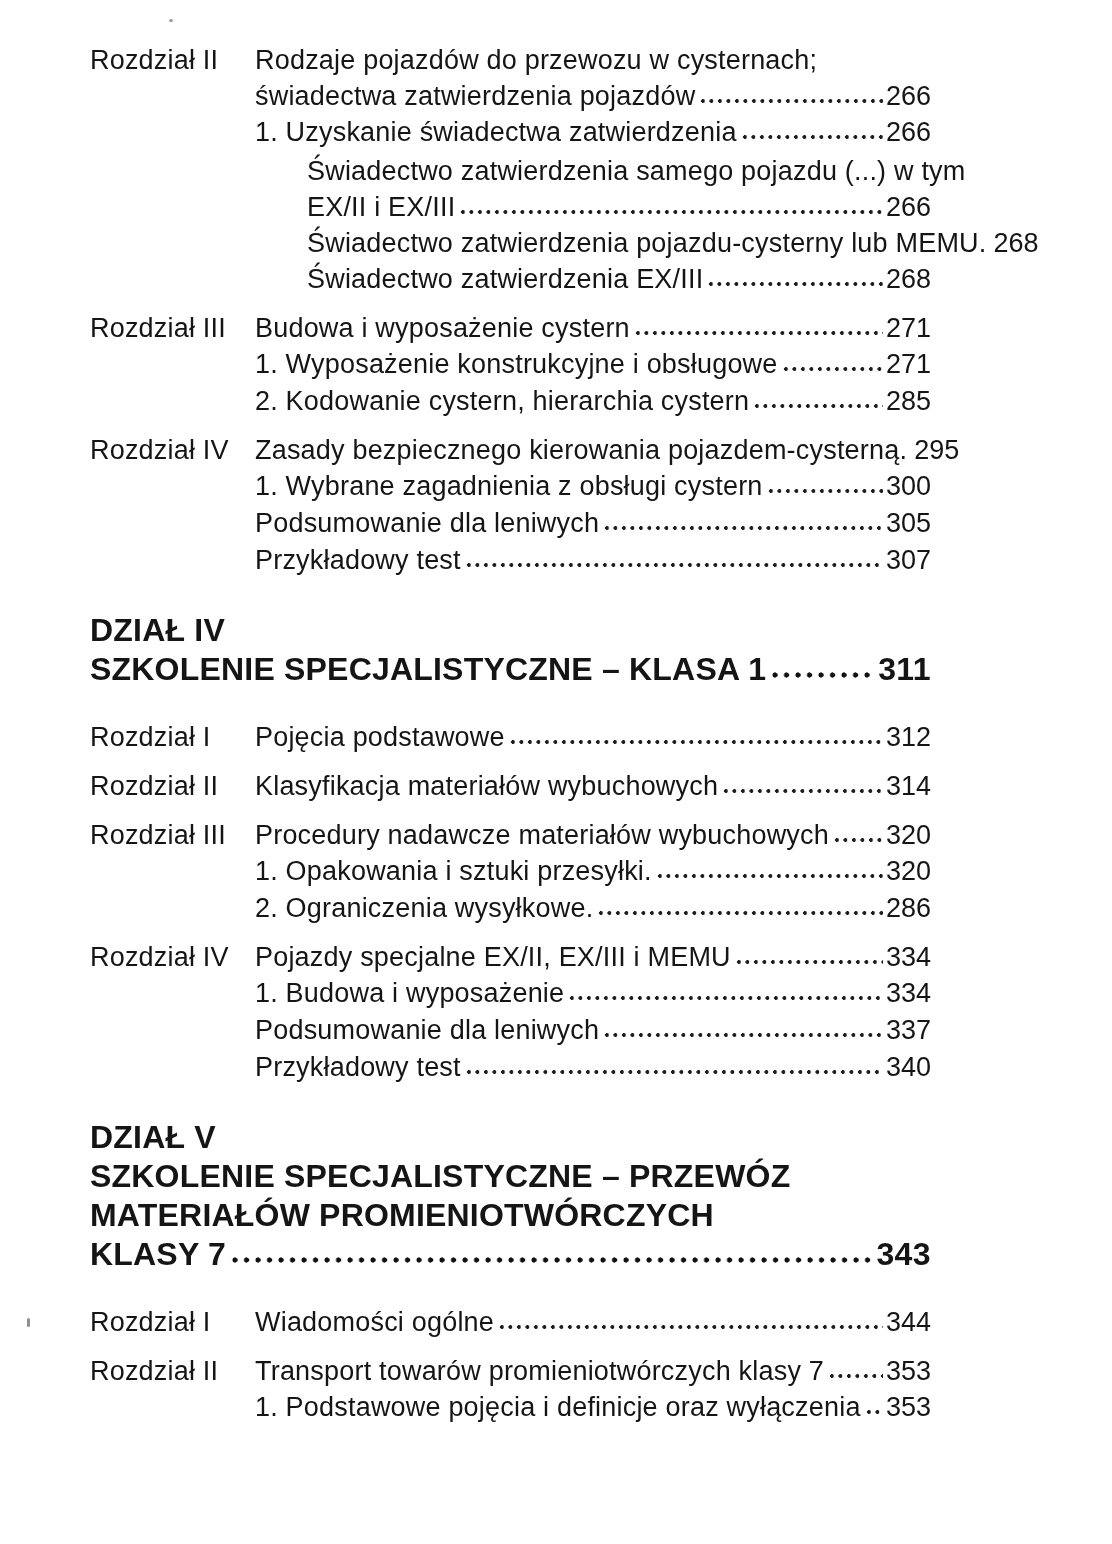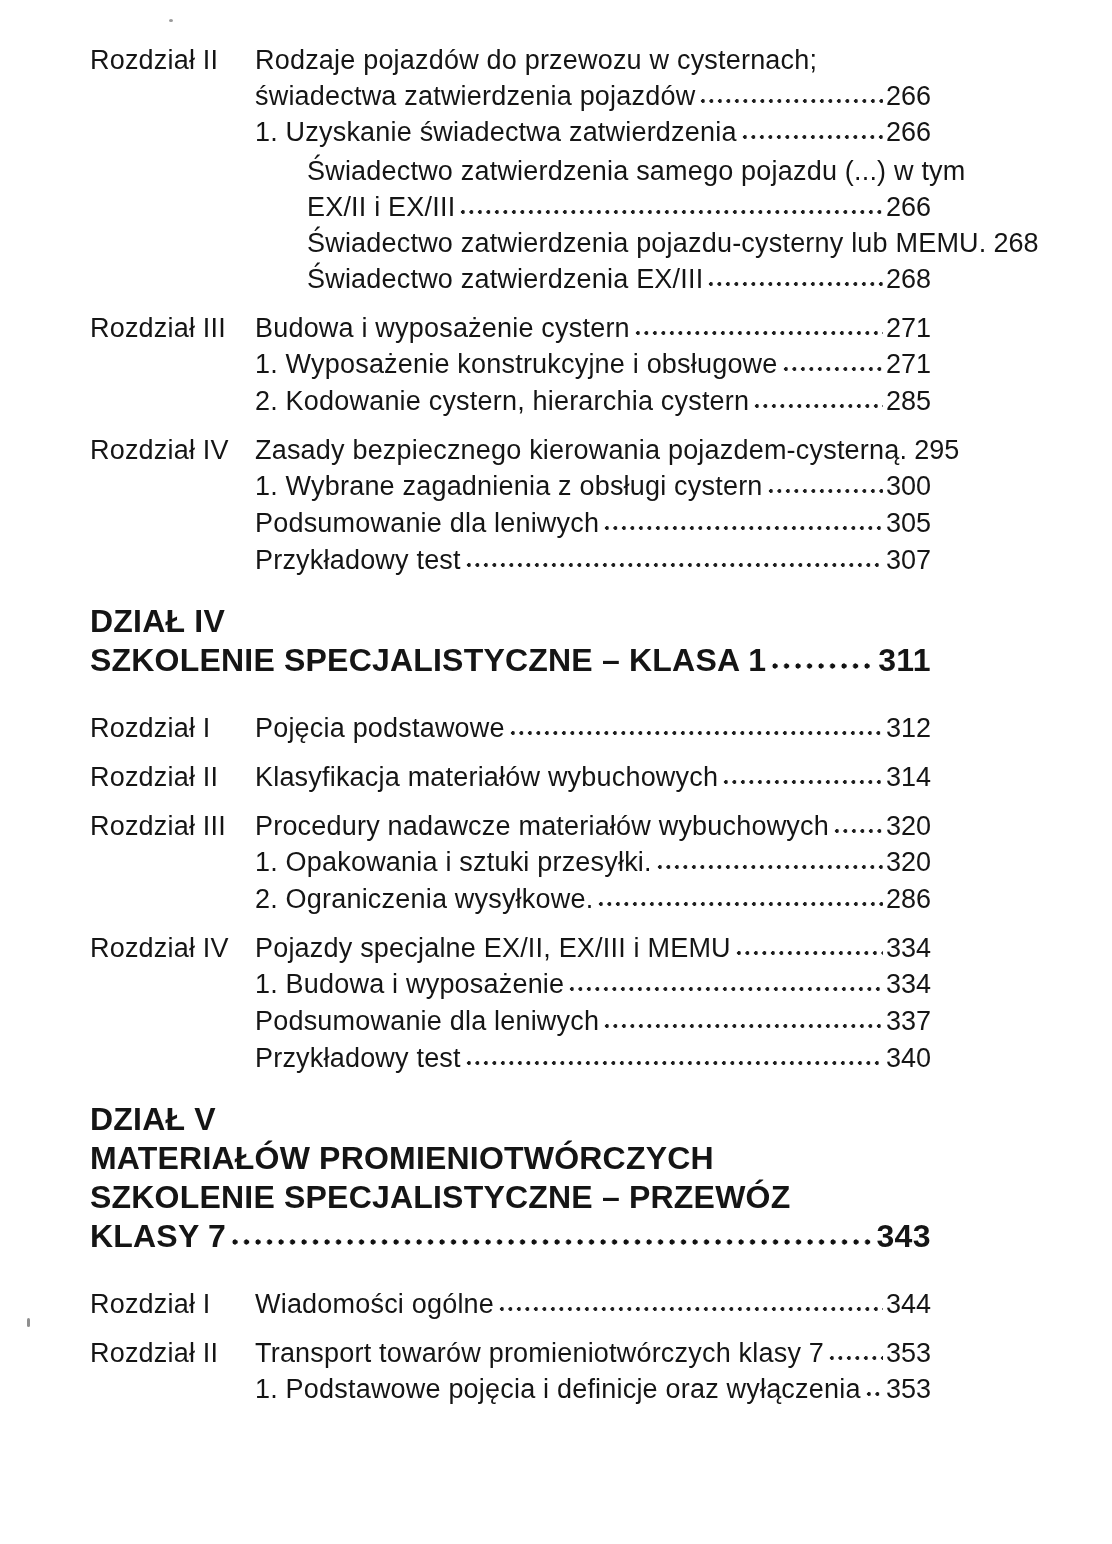--- a/index.html
+++ b/index.html
@@ -56,21 +56,21 @@
     background-image: radial-gradient(circle at 4px 8px, #1c1c1c 1.7px, rgba(0,0,0,0) 2.1px);
     background-size: 8.5px 12px;
     background-repeat: repeat-x;
     background-position: left bottom;
   }
   .pg { flex: 0 0 auto; }
 
   
   .block--part {
     display: block;
-    margin-top: 24px;
+    margin-top: 33px;
     margin-bottom: 30px;
     font-size: 32px;
     font-weight: bold;
     line-height: 39px;
     letter-spacing: 0.4px;
   }
   .block--part .line { align-items: baseline; }
   .block--part .leader {
     height: 14px;
     margin: 0 4px 0 4px;
@@ -305,24 +305,24 @@
             <span class="pg">340</span>
           </div>
         </div>
       </div>
       <div class="block block--part">
         <div class="content">
           <div class="line">
             <span class="txt">DZIAŁ V</span>
           </div>
           <div class="line">
+            <span class="txt">SZKOLENIE SPECJALISTYCZNE – PRZEWÓZ</span>
+          </div>
+          <div class="line">
             <span class="txt">MATERIAŁÓW PROMIENIOTWÓRCZYCH</span>
-          </div>
-          <div class="line">
-            <span class="txt">SZKOLENIE SPECJALISTYCZNE – PRZEWÓZ</span>
           </div>
           <div class="line">
             <span class="txt">KLASY 7</span>
             <span class="leader"></span>
             <span class="pg">343</span>
           </div>
         </div>
       </div>
       <div class="block block--chapter">
         <span class="label">Rozdział I</span>

